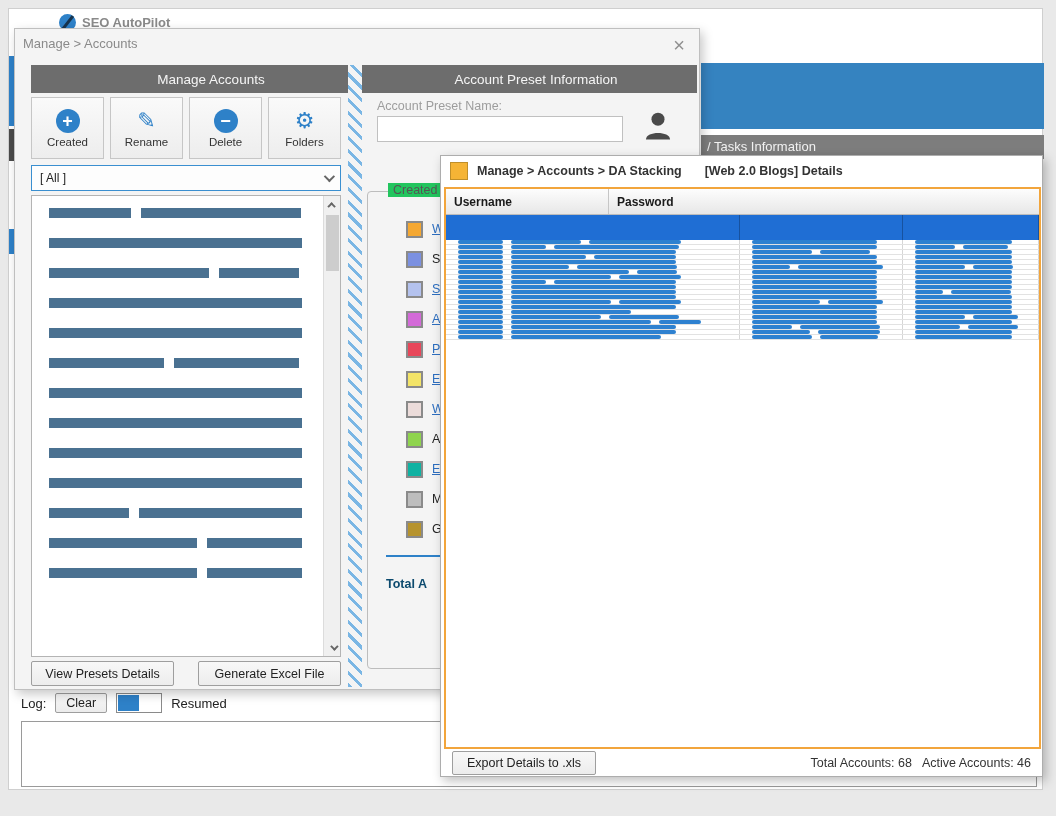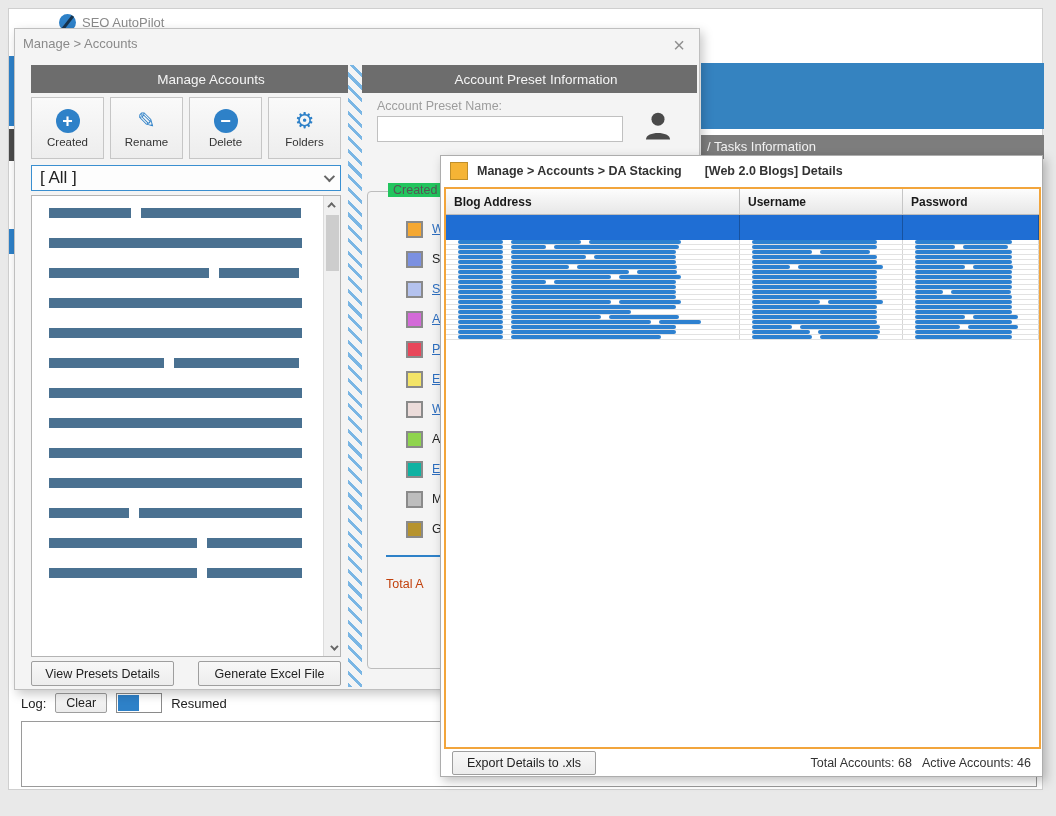--- a/index.html
+++ b/index.html
@@ -13,21 +13,21 @@
   .stage { position:absolute; inset:0; }
 
   
   .app-window {
     position:absolute; left:8px; top:8px; width:1035px; height:782px;
     background:#ffffff; border:1px solid #cfcfcf;
   }
   .app-titlebar { position:absolute; left:50px; top:5px; display:flex; align-items:center; gap:6px; }
   .app-logo { width:17px; height:17px; border-radius:50%; background:#2e81c8; position:relative; overflow:hidden; }
   .app-logo::after { content:""; position:absolute; left:7px; top:-2px; width:3px; height:22px; background:#17344e; transform:rotate(38deg); }
-  .app-title { font-size:13px; color:#8a8a8a; }
+  .app-title { font-size:13px; color:#8a8a8a;font-weight:bold; }
   .edge-strip { position:absolute; left:0; width:6px; }
   .strip-blue1 { top:47px; height:70px; background:#2e81c8; }
   .strip-dark  { top:120px; height:32px; background:#4a4a4a; }
   .strip-blue2 { top:220px; height:25px; background:#2e81c8; }
   .header-banner { position:absolute; left:692px; top:54px; width:343px; height:66px; background:#3583c0; }
   .tasks-bar { position:absolute; left:692px; top:126px; width:343px; height:24px; background:#7d7d7d;
                color:#f2f2f2; font-size:13px; line-height:24px; padding-left:6px; white-space:nowrap; overflow:hidden; }
   .log-row { position:absolute; left:12px; top:684px; display:flex; align-items:center; gap:9px; font-size:13px; color:#222; }
   .btn {
     background:linear-gradient(#f8f8f8,#ececec); border:1px solid #9e9e9e; border-radius:2px;
@@ -52,21 +52,21 @@
 
   .toolbar { position:absolute; left:16px; top:68px; width:310px; display:flex; gap:6px; }
   .tool-btn { width:73px; height:62px; background:linear-gradient(#fafafa,#ededed); border:1px solid #c6c6c6;
               display:flex; flex-direction:column; align-items:center; justify-content:center; gap:3px; }
   .tool-label { font-size:11.5px; color:#333; }
   .circ { width:24px; height:24px; border-radius:50%; background:#2e81c8; color:#fff; display:flex;
           align-items:center; justify-content:center; font-size:18px; font-weight:bold; line-height:1; }
   .glyph { font-size:22px; color:#2e81c8; line-height:24px; }
 
   .filter-select { position:absolute; left:16px; top:136px; width:310px; height:26px; background:#fdfdfd;
-                   border:1px solid #3a8fd0; display:flex; align-items:center; font-size:17px; color:#222;
+                   border:1px solid #3a8fd0; display:flex; align-items:center; font-size:12px; color:#222;
                    padding:0 8px; justify-content:space-between; }
   .chev { width:8px; height:8px; border-right:2px solid #666; border-bottom:2px solid #666; display:inline-block; }
   .chev-down { transform:rotate(45deg) translateY(-2px); }
   .chev-up { transform:rotate(-135deg) translateY(-2px); }
 
   .listbox { position:absolute; left:16px; top:166px; width:310px; height:462px; background:#fff;
              border:1px solid #b4b4b4; overflow:hidden; }
   .list-rows { position:absolute; left:0; top:0; right:17px; bottom:0; padding-top:12px; }
   .list-row { display:flex; gap:10px; margin:0 0 20px 17px; height:10px; }
   .redact-bar { height:10px; background:#4a7191; }
@@ -89,21 +89,21 @@
 
   .group-box { position:absolute; left:352px; top:162px; width:330px; height:478px;
                border:1px solid #bdbdbd; border-radius:4px; }
   .group-label { position:absolute; top:-9px; left:20px; background:#22c55e; padding:0 5px; font-size:12.5px; color:#555; }
   .created-items { position:absolute; left:38px; top:22px; }
   .created-item { display:flex; align-items:center; gap:9px; height:30px; }
   .cb { width:17px; height:17px; border:2px solid #8a8a8a; flex:0 0 17px; }
   .cat-label { font-size:12.5px; color:#222; white-space:nowrap; }
   .cat-label.link { color:#2e6fc0; text-decoration:underline; }
   .total-sep { position:absolute; left:18px; top:363px; width:290px; height:2px; background:#2e81c8; }
-  .total-line { position:absolute; left:18px; top:385px; font-size:12.5px; font-weight:normal; color:#c2410c; white-space:nowrap; }
+  .total-line { position:absolute; left:18px; top:385px; font-size:12.5px; font-weight:bold; color:#0c4a6e; white-space:nowrap; }
 
   
   .details-window { position:absolute; left:440px; top:155px; width:603px; height:622px; background:#fff;
                     border:1px solid #adadad; box-shadow:3px 4px 10px rgba(0,0,0,.25); }
   .dw-titlebar { position:absolute; left:0; top:0; right:0; height:30px; display:flex; align-items:center; gap:9px; padding-left:9px; }
   .dw-icon { width:18px; height:18px; background:#f5b435; border:1px solid #bf8f2a; flex:0 0 18px; }
   .dw-title { font-size:12.5px; color:#333; font-weight:bold; }
   .dw-title-suffix { font-size:12.5px; color:#333; font-weight:bold; margin-left:14px; }
   .dw-table { position:absolute; left:3px; top:31px; width:597px; height:562px; border:2px solid #f2a53c;
               display:flex; flex-direction:column; overflow:hidden; background:#fff; }
@@ -307,21 +307,20 @@
 
   <div class="details-window">
     <div class="dw-titlebar">
       <span class="dw-icon"></span>
       <span class="dw-title">Manage &gt; Accounts &gt; DA Stacking</span>
       <span class="dw-title-suffix">[Web 2.0 Blogs] Details</span>
     </div>
 
     <div class="dw-table">
       <div class="t-head">
-        <div class="th-cell col-blog">Blog Address</div>
         <div class="th-cell col-user">Username</div>
         <div class="th-cell col-pass">Password</div>
       </div>
       <div class="t-row-selected">
         <div class="t-cell col-blog"></div>
           <div class="t-cell col-user"></div>
           <div class="t-cell col-pass"></div>
       </div>
       <div>
           <div class="t-row">

